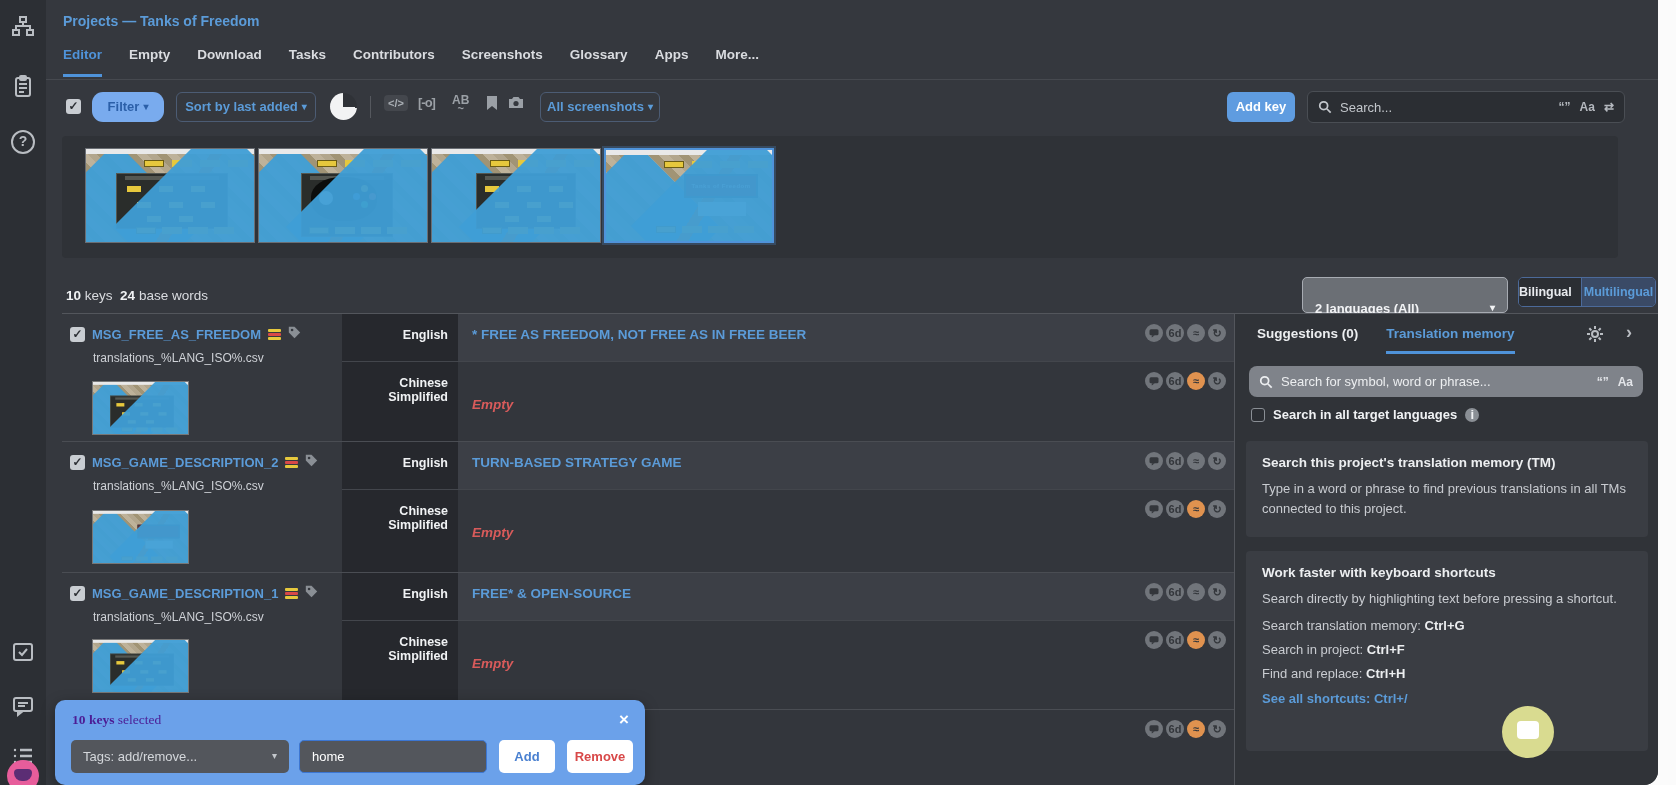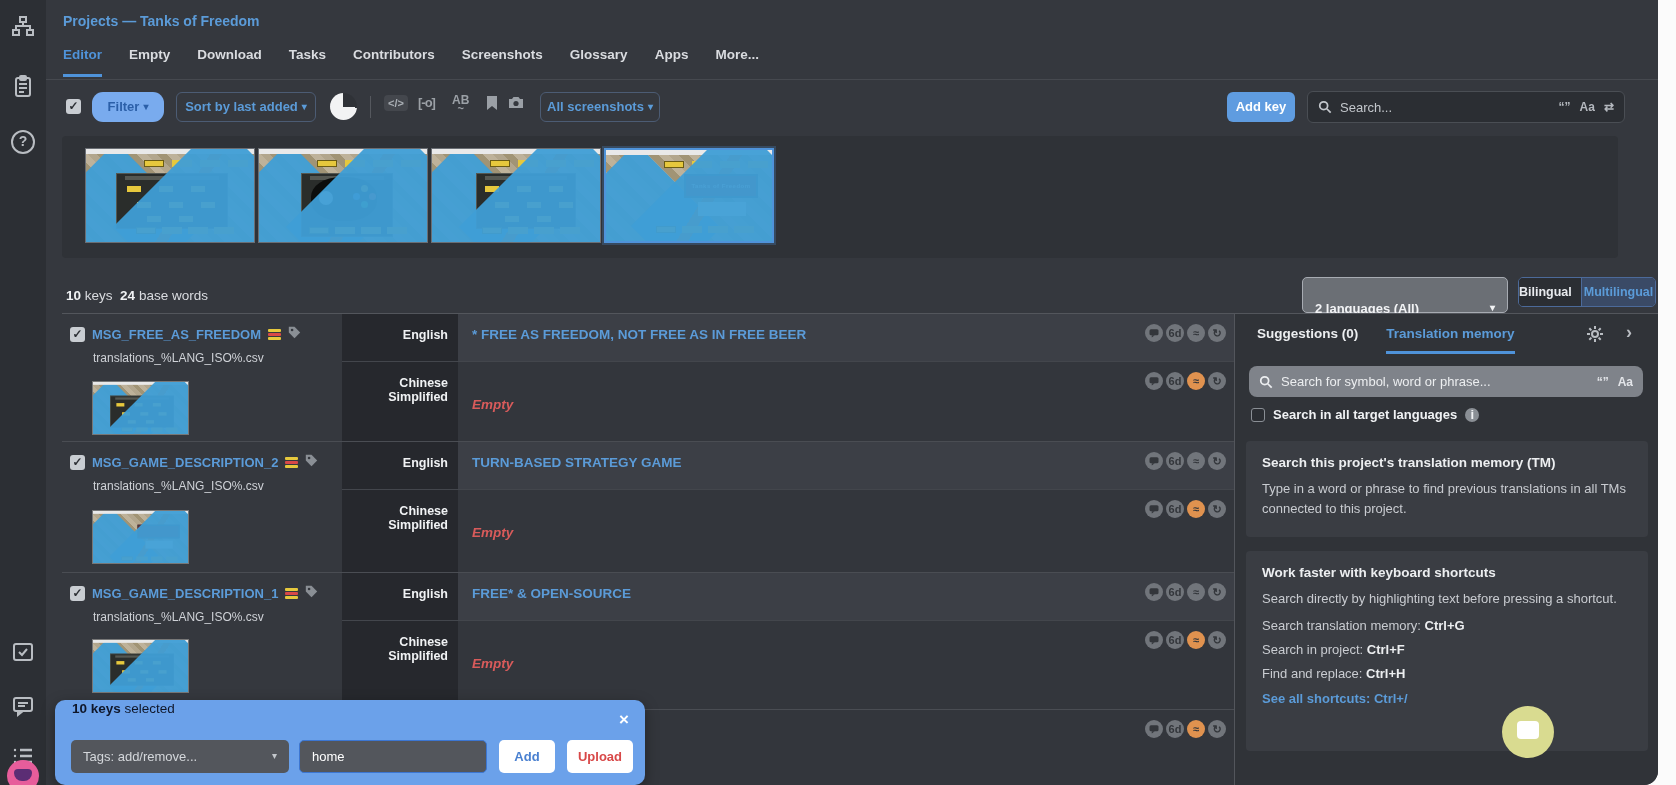--- a/index.html
+++ b/index.html
@@ -157,21 +157,21 @@
   .card p { font-size:13px; color:#c9ccd1; line-height:1.5; }
   .card .sc { margin-top:9px; font-size:13px; color:#c9ccd1; }
   .card .sc b { color:#eceef0; }
   .card .lnk { margin-top:10px; font-size:13px; font-weight:bold; color:#5b9bd8; cursor:pointer; }
   .card1 { top:127px; height:96px; }
   .card2 { top:237px; height:200px; }
 
   
   .selbar { position:absolute; left:55px; top:700px; width:590px; height:85px; background:#6ba1ea;
     border-radius:10px; z-index:20; box-shadow:0 4px 14px rgba(0,0,0,.35); }
-  .selbar .title { position:absolute; left:17px; top:1px; font-size:13.5px; color:#0f172a; }
+  .selbar .title { position:absolute; left:17px; top:12px; font-size:13.5px; color:#4c1d95;font-family:Liberation Serif, serif; }
   .selbar .title b { font-weight:bold; }
   .selbar .x { position:absolute; right:16px; top:10px; color:#fff; font-size:17px; font-weight:bold; cursor:pointer; }
   .tags-dd { position:absolute; left:16px; top:40px; width:218px; height:33px; background:#53565c;
     border-radius:5px; color:#d4d7db; font-size:13px; line-height:33px; padding:0 12px; }
   .tags-dd .chev { float:right; color:#c3c7cc; }
   .tagin { position:absolute; left:244px; top:40px; width:188px; height:33px; background:#53565c;
     border:1px solid #3c76d2; border-radius:5px; color:#fff; font-size:13px; padding:0 12px; outline:none;
     font-family:"Liberation Sans",sans-serif; }
   .selbtn { position:absolute; top:40px; height:33px; background:#fff; border-radius:5px; font-size:13px;
     font-weight:bold; text-align:center; line-height:33px; cursor:pointer; }
@@ -606,20 +606,20 @@
     <div class="title">
       <b>10 keys</b><span> selected</span>
     </div>
     <div class="x">×</div>
     <div class="tags-dd">
       <span>Tags: add/remove...</span>
       <span class="chev">▾</span>
     </div>
     <input class="tagin" value="home" style="">
     <div class="selbtn badd">Add</div>
-    <div class="selbtn brem">Upload</div>
+    <div class="selbtn brem">Remove</div>
   </div>
 
   <div class="chat">
       <i></i>
     </div>
 
 </div>
 
 </body></html>

